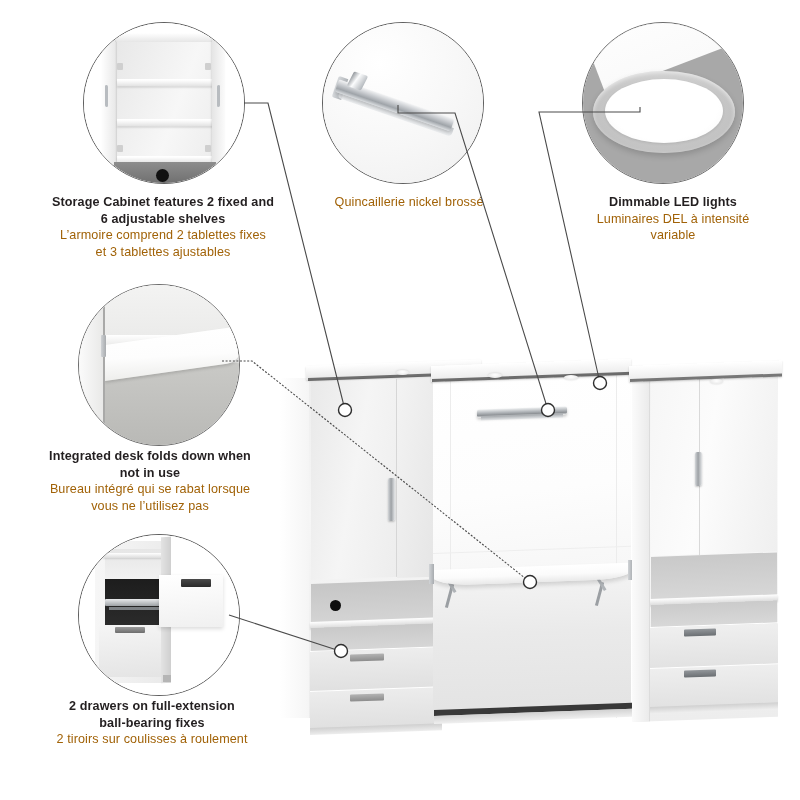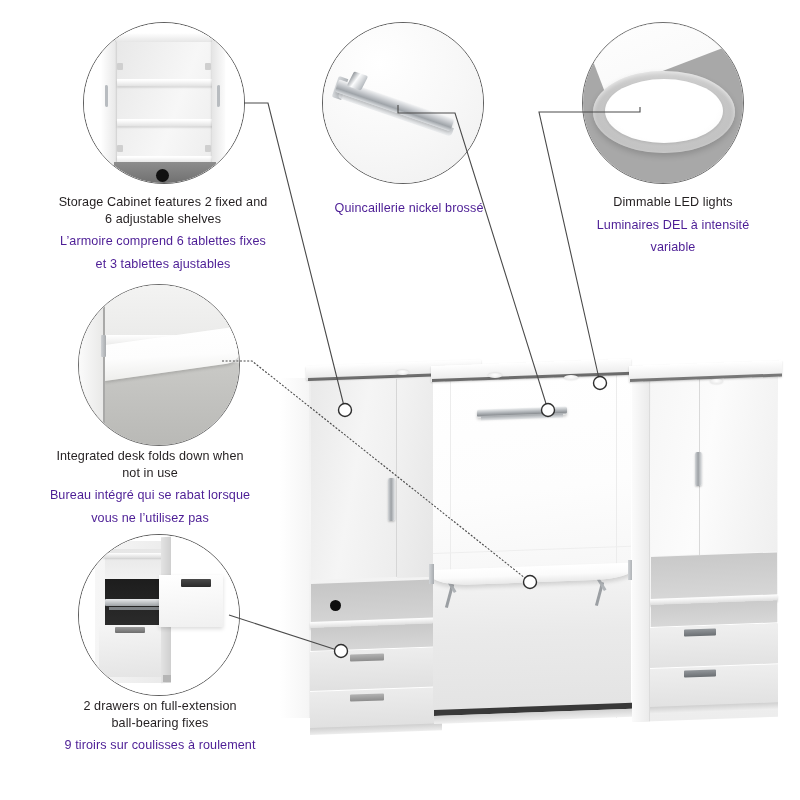--- a/index.html
+++ b/index.html
@@ -37,30 +37,30 @@
   
   .caption {
     position: absolute;
     text-align: center;
     z-index: 30;
   }
   .caption .en {
     font-size: 12.6px;
     line-height: 16.5px;
     color: #231f20;
-    font-weight: 400;
+    font-weight: 700;
     letter-spacing: 0.1px;
   }
   .caption .fr {
     font-size: 12.6px;
     line-height: 16.5px;
-    color: #4c1d95;
+    color: #a16207;
     font-weight: 400;
     letter-spacing: 0.1px;
-    margin-top: 6px;
+    margin-top: 0;
   }
 
   
   .c1 { left: 83px; top: 22px; width: 162px; height: 162px; }
   .c1 .scene { position:absolute; inset:0; background:#ffffff; }
   .c1 .carcass {
     position:absolute; left:26px; top:12px; width:110px; height:135px;
     background: linear-gradient(100deg,#f4f4f4 0%, #fbfbfb 45%, #f1f1f1 100%);
   }
   .c1 .doorL {
@@ -543,21 +543,21 @@
     border-radius:50%;
     background: radial-gradient(ellipse at 50% 40%, #ffffff, #e0e0e0);
     box-shadow: 0 0 2px rgba(0,0,0,.18);
   }
 
   
   #cap1 { left: 8px;   top: 194px; width: 310px; }
   #cap2 { left: 296px; top: 194px; width: 226px; }
   #cap3 { left: 556px; top: 194px; width: 234px; }
   #cap4 { left: 8px;   top: 448px; width: 284px; }
-  #cap5 { left: 16px;   top: 698px; width: 288px; }
+  #cap5 { left: 8px;   top: 698px; width: 288px; }
 </style>
 </head>
 <body>
 
 <div id="stage">
 
   <svg id="leaders" viewBox="0 0 800 800" width="800" height="800">
 
     <polyline points="244,103 268,103 345,410" fill="none" stroke="#4a4a4a" stroke-width="1.1"></polyline>
     <circle cx="345" cy="410" r="6.5" fill="#ffffff" stroke="#2e2e2e" stroke-width="1.4"></circle>
@@ -708,21 +708,21 @@
       <div class="px rc-plinth"></div>
       <div class="px rc-top"></div>
       <div class="px rc-top-shadow"></div>
       <div class="px led-dot" style="left:430px;top:31px;width:13px;height:5px;"></div>
     </div>
   </div>
 
   <div class="caption" id="cap1">
     <div class="en">Storage Cabinet features 2 fixed and</div>
     <div class="en">6 adjustable shelves</div>
-    <div class="fr">L’armoire comprend 6 tablettes fixes</div>
+    <div class="fr">L’armoire comprend 2 tablettes fixes</div>
     <div class="fr">et 3 tablettes ajustables</div>
   </div>
 
   <div class="caption" id="cap2">
     <div class="fr">Quincaillerie nickel brossé</div>
   </div>
 
   <div class="caption" id="cap4">
     <div class="en">Integrated desk folds down when</div>
     <div class="en">not in use</div>
@@ -732,16 +732,16 @@
 
   <div class="caption" id="cap3">
     <div class="en">Dimmable LED lights</div>
     <div class="fr">Luminaires DEL à intensité</div>
     <div class="fr">variable</div>
   </div>
 
   <div class="caption" id="cap5">
     <div class="en">2 drawers on full-extension</div>
     <div class="en">ball-bearing fixes</div>
-    <div class="fr">9 tiroirs sur coulisses à roulement</div>
+    <div class="fr">2 tiroirs sur coulisses à roulement</div>
   </div>
 
 </div>
 
 </body></html>

